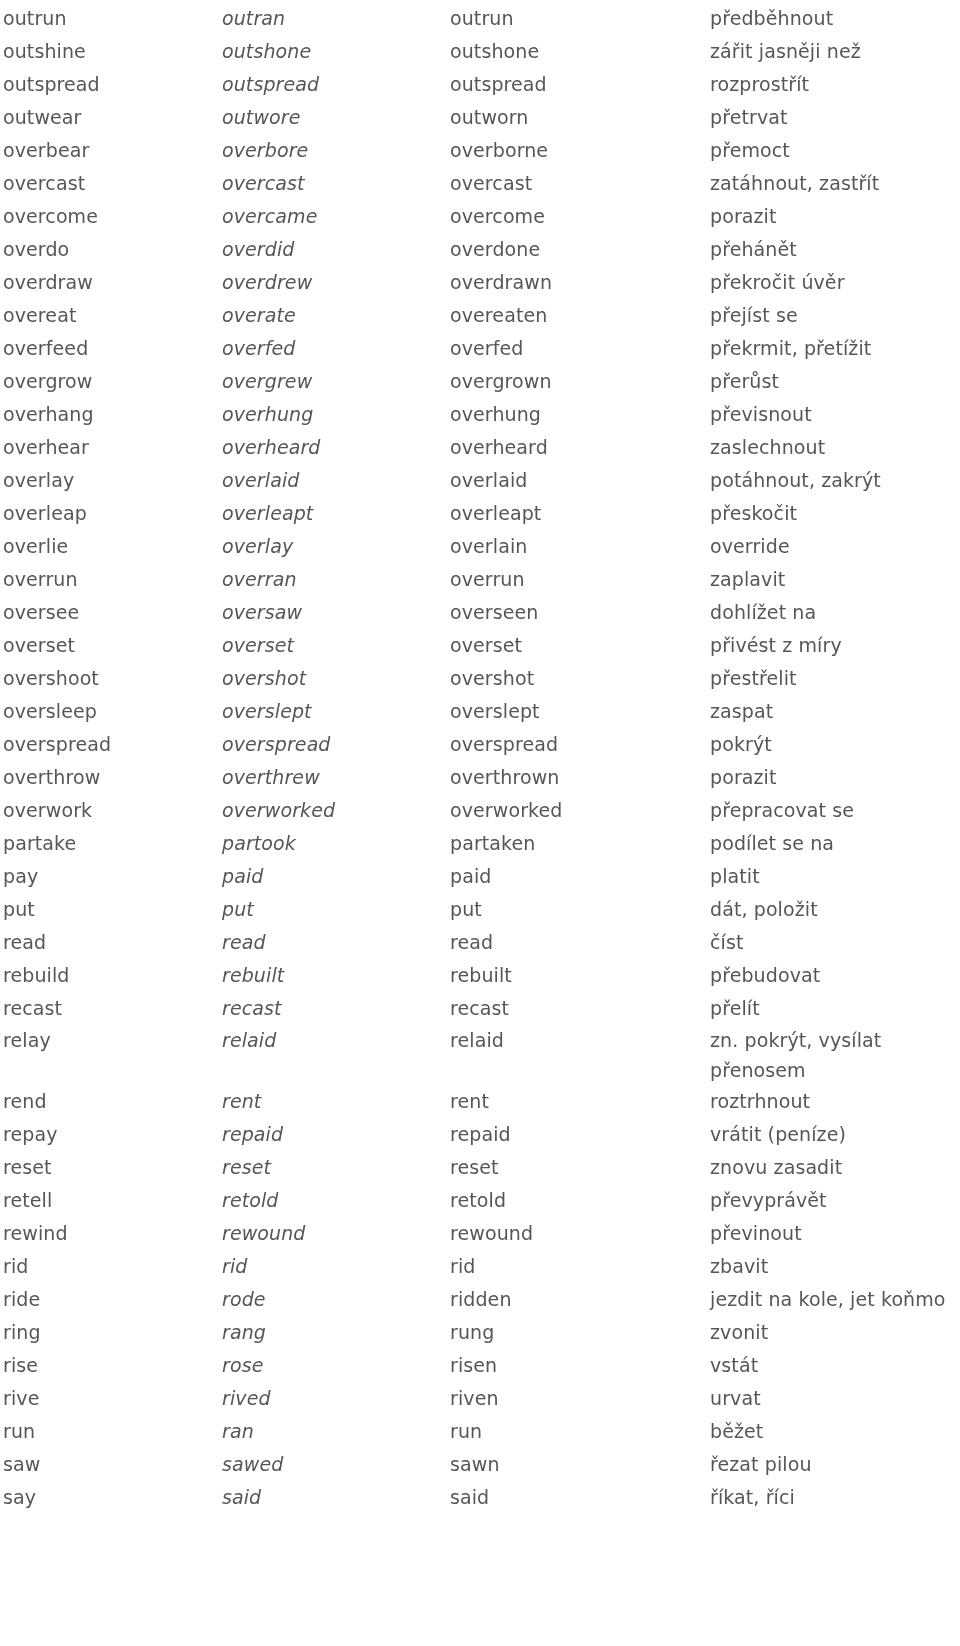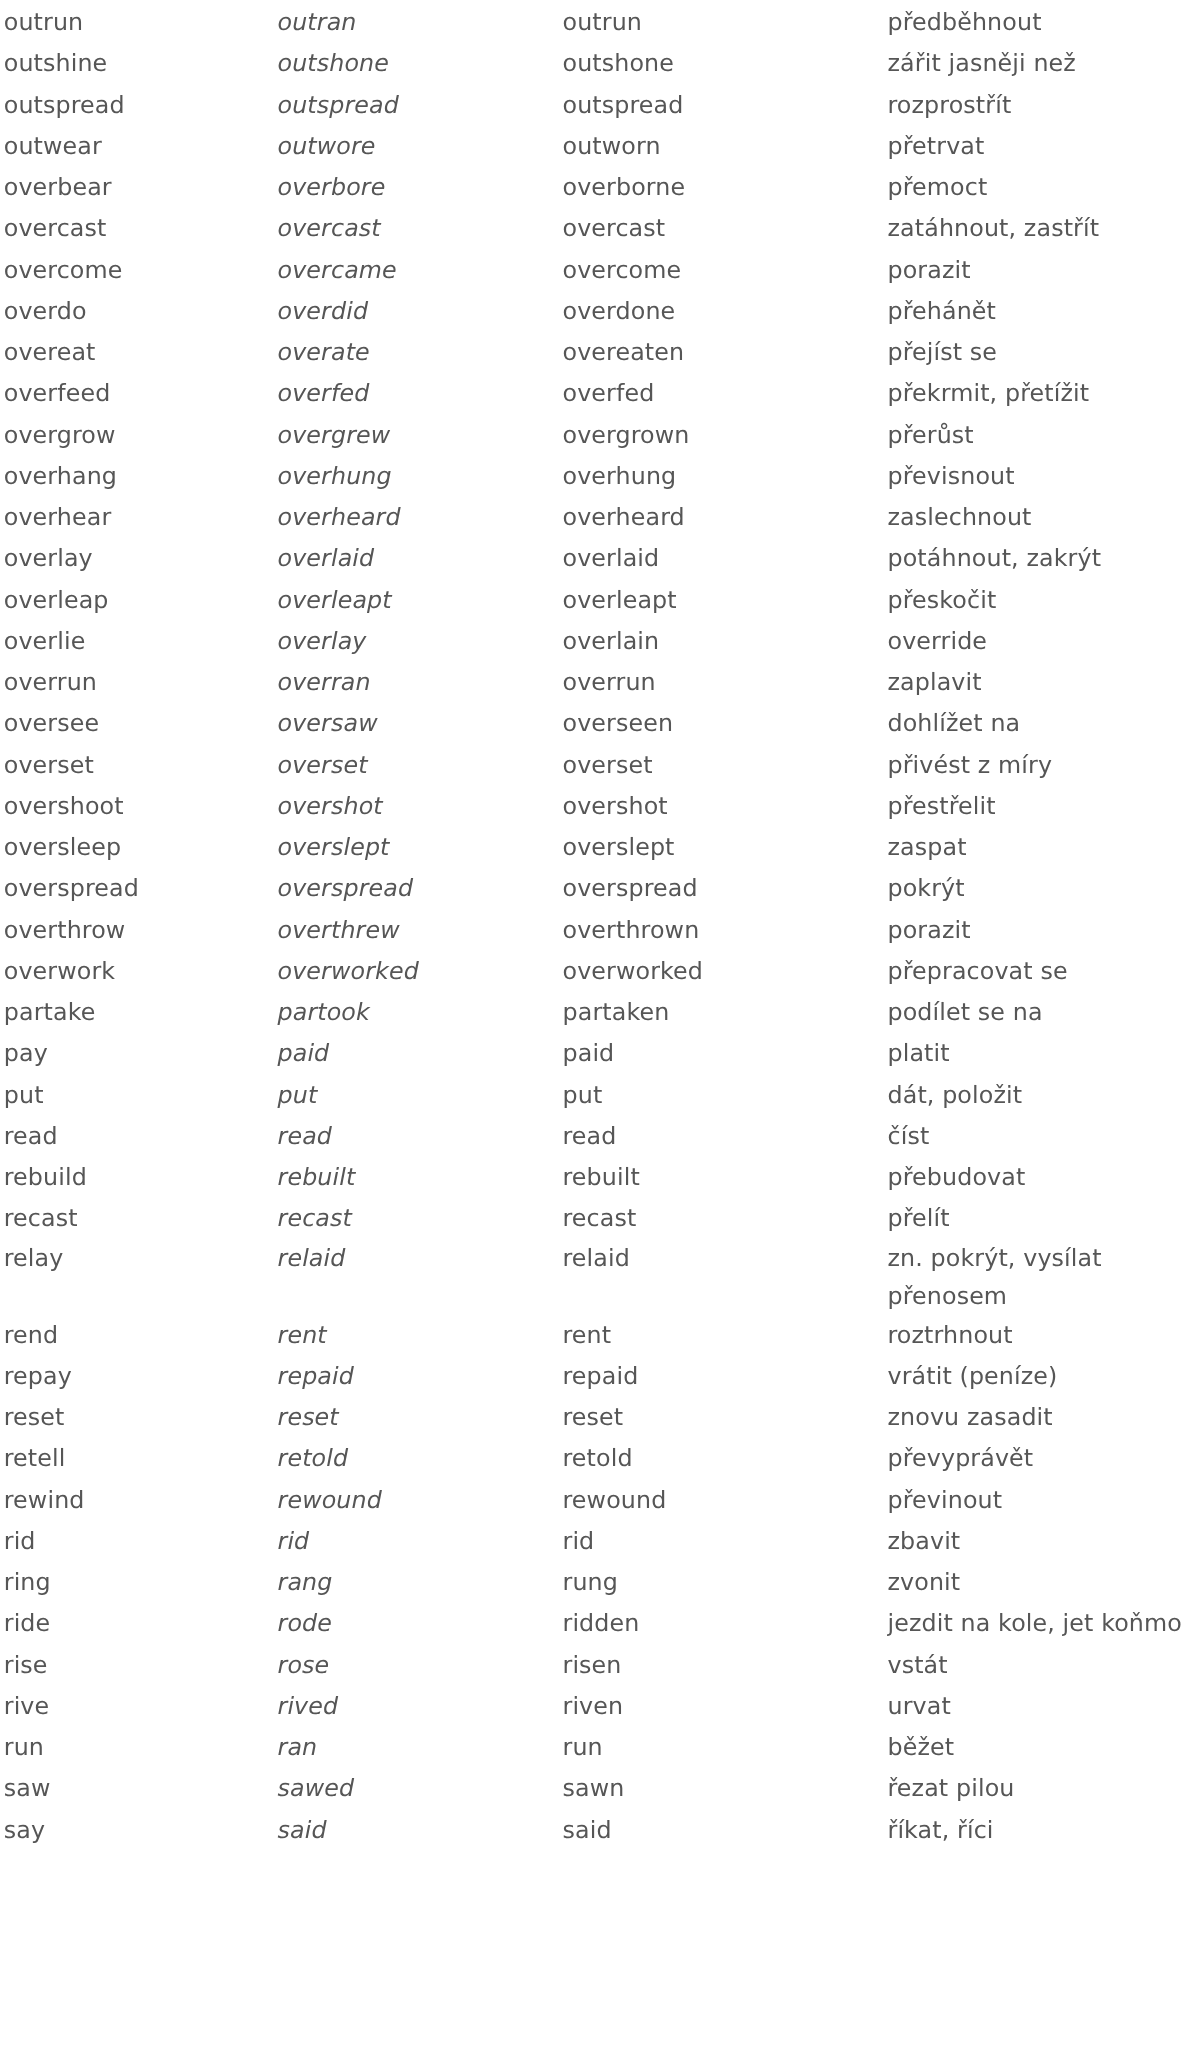--- a/index.html
+++ b/index.html
@@ -95,20 +95,26 @@
       <span class="cell col-participle">overcome</span>
       <span class="cell col-czech">porazit</span>
     </div>
     <div class="verb-row">
       <span class="cell col-infinitive">overdo</span>
       <span class="cell col-past">overdid</span>
       <span class="cell col-participle">overdone</span>
       <span class="cell col-czech">přehánět</span>
     </div>
     <div class="verb-row">
+      <span class="cell col-infinitive">overdraw</span>
+      <span class="cell col-past">overdrew</span>
+      <span class="cell col-participle">overdrawn</span>
+      <span class="cell col-czech">překročit úvěr</span>
+    </div>
+    <div class="verb-row">
       <span class="cell col-infinitive">overeat</span>
       <span class="cell col-past">overate</span>
       <span class="cell col-participle">overeaten</span>
       <span class="cell col-czech">přejíst se</span>
     </div>
     <div class="verb-row">
       <span class="cell col-infinitive">overfeed</span>
       <span class="cell col-past">overfed</span>
       <span class="cell col-participle">overfed</span>
       <span class="cell col-czech">překrmit, přetížit</span>
@@ -269,32 +275,32 @@
       <span class="cell col-participle">rewound</span>
       <span class="cell col-czech">převinout</span>
     </div>
     <div class="verb-row">
       <span class="cell col-infinitive">rid</span>
       <span class="cell col-past">rid</span>
       <span class="cell col-participle">rid</span>
       <span class="cell col-czech">zbavit</span>
     </div>
     <div class="verb-row">
+      <span class="cell col-infinitive">ride</span>
+      <span class="cell col-past">rode</span>
+      <span class="cell col-participle">ridden</span>
+      <span class="cell col-czech">jezdit na kole, jet koňmo</span>
+    </div>
+    <div class="verb-row">
       <span class="cell col-infinitive">ring</span>
       <span class="cell col-past">rang</span>
       <span class="cell col-participle">rung</span>
       <span class="cell col-czech">zvonit</span>
     </div>
     <div class="verb-row">
-      <span class="cell col-infinitive">ride</span>
-      <span class="cell col-past">rode</span>
-      <span class="cell col-participle">ridden</span>
-      <span class="cell col-czech">jezdit na kole, jet koňmo</span>
-    </div>
-    <div class="verb-row">
       <span class="cell col-infinitive">rise</span>
       <span class="cell col-past">rose</span>
       <span class="cell col-participle">risen</span>
       <span class="cell col-czech">vstát</span>
     </div>
     <div class="verb-row">
       <span class="cell col-infinitive">rive</span>
       <span class="cell col-past">rived</span>
       <span class="cell col-participle">riven</span>
       <span class="cell col-czech">urvat</span>

